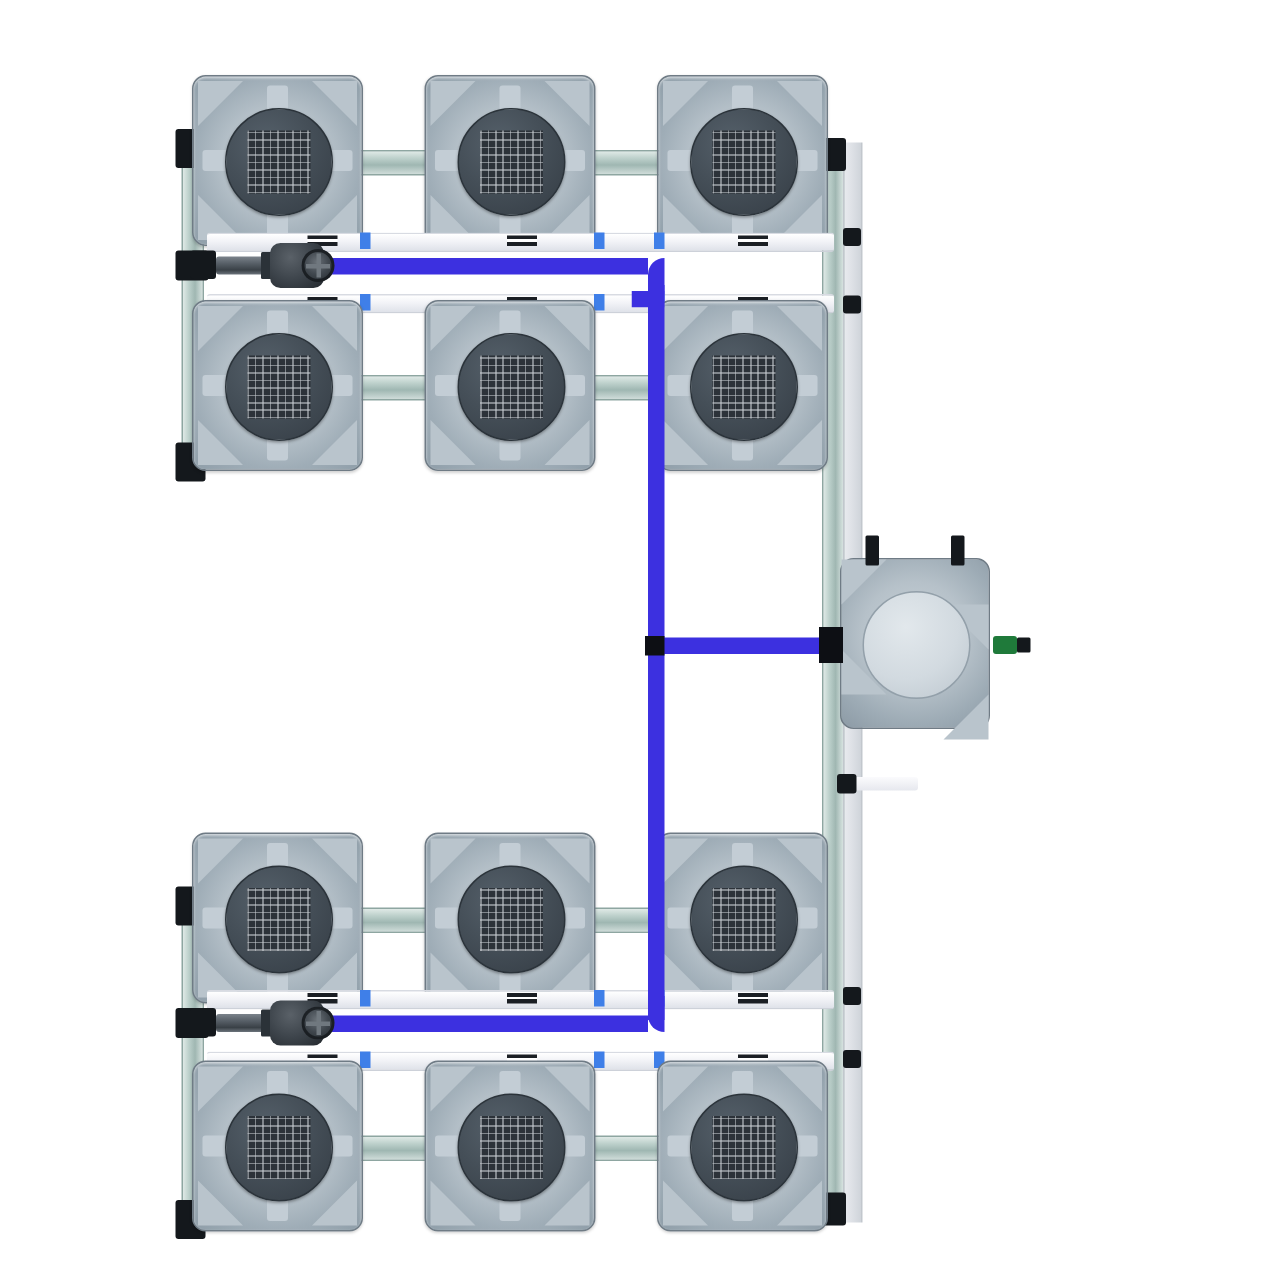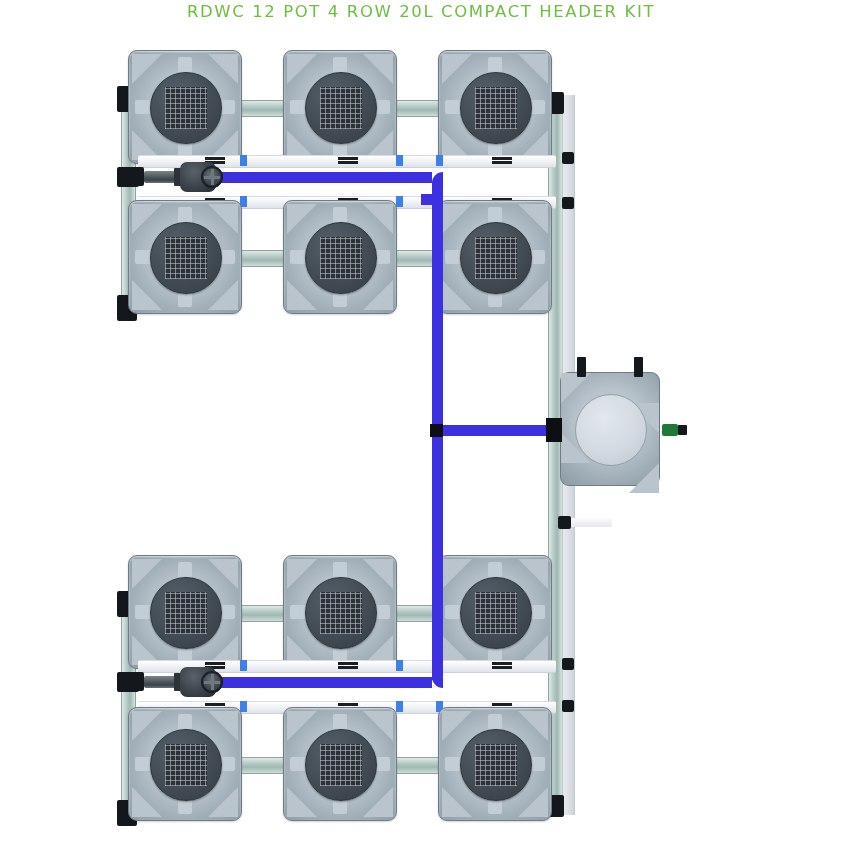--- a/index.html
+++ b/index.html
@@ -114,21 +114,20 @@
   .pump .rotor:before{content:"";position:absolute;left:50%;top:3px;margin-left:-1.5px;width:3px;height:16px;background:#70787f;}
   .pump .rotor:after{content:"";position:absolute;top:50%;left:3px;margin-top:-1.5px;height:3px;width:16px;background:#70787f;}
 
   .stub{position:absolute;height:9px;background:linear-gradient(180deg,#fbfbfd,#e6e8ee);border-radius:2px;}
 </style>
 </head>
 <body>
 
 <div id="stage">
 
-  <div id="title">RDWC 12 POT 4 ROW 20L COMPACT HEADER KIT</div>
 
   <div class="vpipe" style="left:121px;top:105px;height:200px;"></div>
   <div class="blackcap" style="left:117px;top:86px;width:20px;height:26px;"></div>
   <div class="blackcap" style="left:117px;top:295px;width:20px;height:26px;"></div>
   <div class="blackcap" style="left:117px;top:167px;width:22px;height:20px;"></div>
 
   <div class="vpipe" style="left:121px;top:610px;height:200px;"></div>
   <div class="blackcap" style="left:117px;top:591px;width:20px;height:26px;"></div>
   <div class="blackcap" style="left:117px;top:800px;width:20px;height:26px;"></div>
   <div class="blackcap" style="left:117px;top:672px;width:22px;height:20px;"></div>

